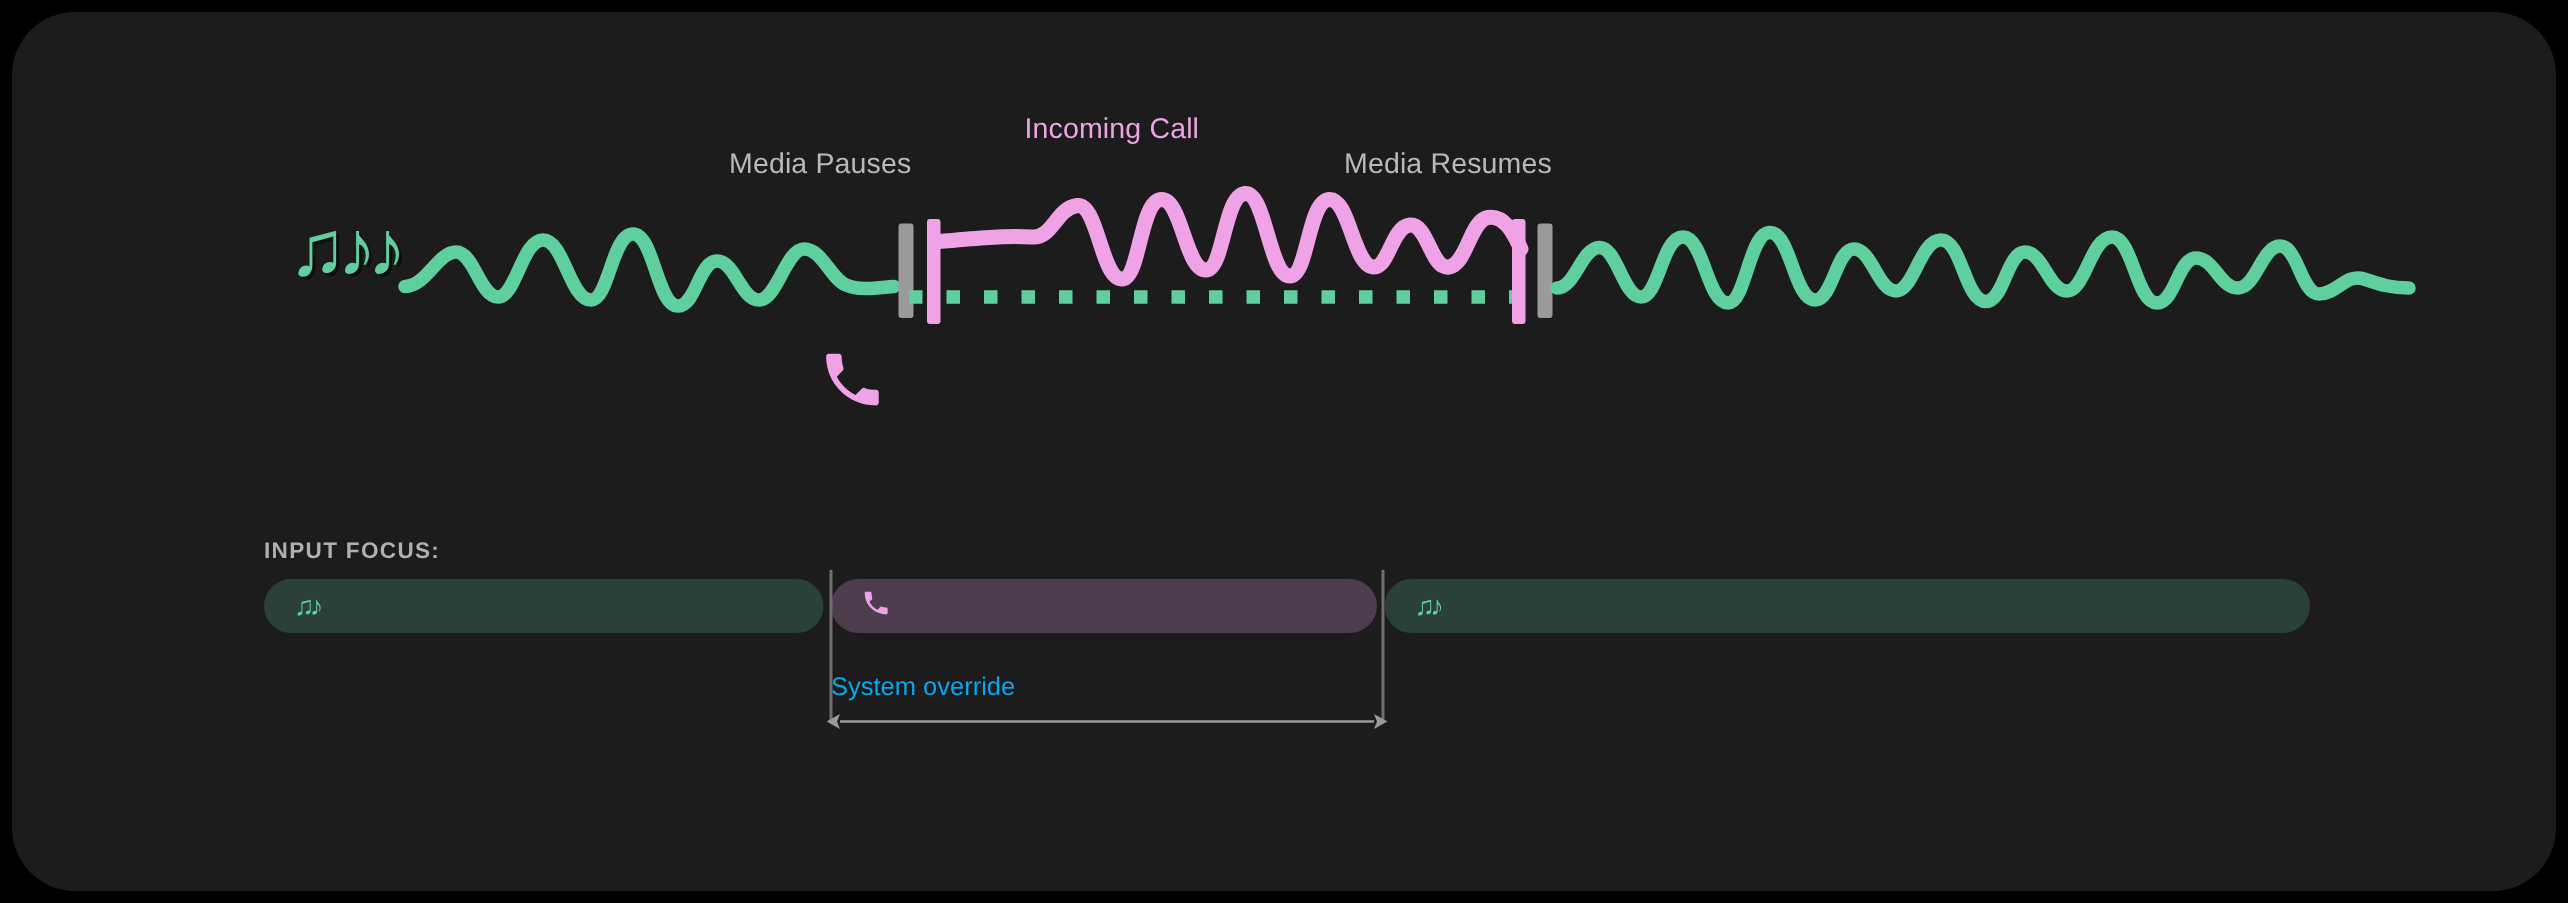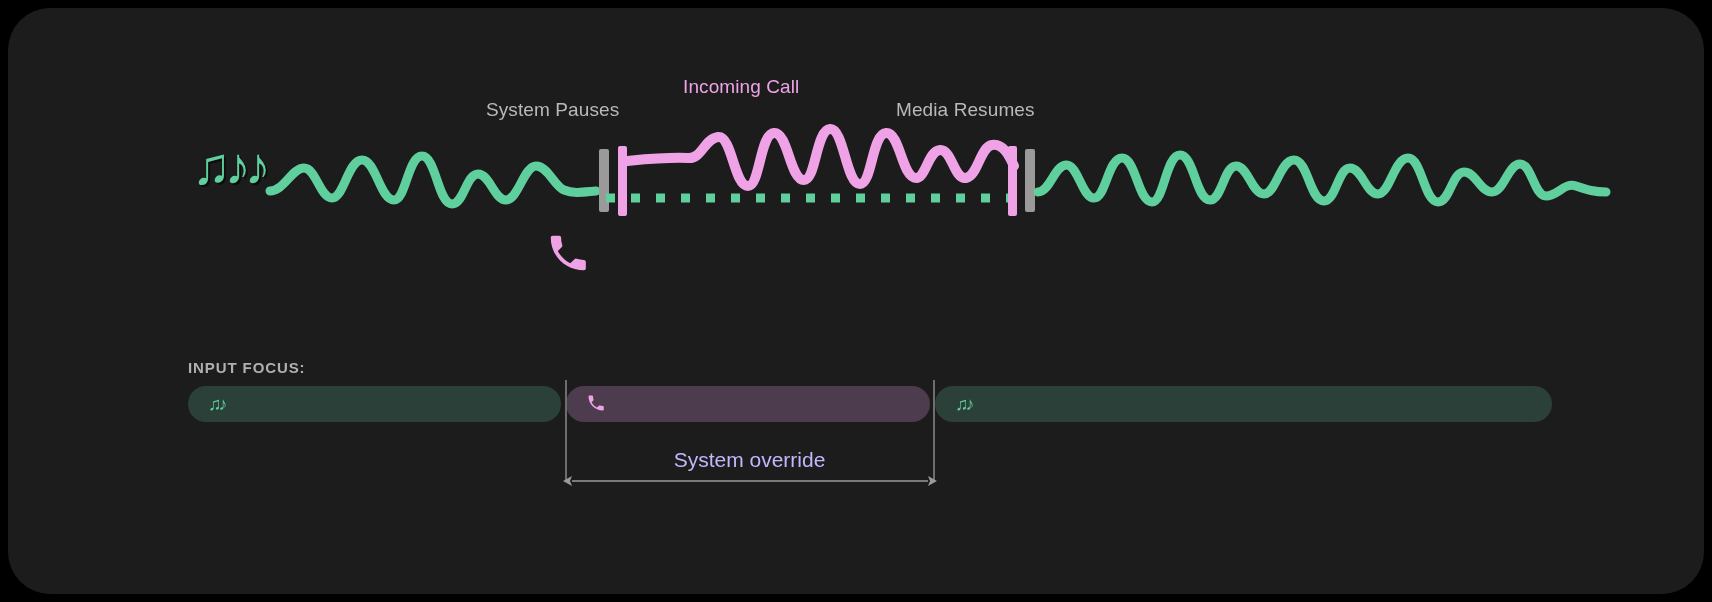--- a/index.html
+++ b/index.html
@@ -79,21 +79,21 @@
     position: absolute;
     left: 537px;
     top: 222px;
     width: 46px;
     height: 46px;
   }
 
   
   #focus-section {
     position: absolute;
-    left: 12px;
+    left: 0;
     top: 330px;
     width: 1420px;
     height: 256px;
   }
 
   #focus-caption {
     position: absolute;
     left: 168px;
     top: 21px;
     font-size: 15px;
@@ -142,42 +142,42 @@
     background: #6e6e6e;
   }
   #bracket-left  { left: 545px; }
   #bracket-right { left: 913px; }
 
   #override-label {
     position: absolute;
     left: 546px;
     top: 110px;
     width: 367px;
-    text-align: center;
-    font-size: 21px;
-    color: #c4b5fd;
+    text-align: left;
+    font-size: 17px;
+    color: #0ea5e9;
   }
 
   #override-arrow {
     position: absolute;
     left: 540px;
     top: 128px;
     width: 380px;
     height: 30px;
   }
 </style>
 </head>
 <body>
 
 <div id="stage">
   <div id="card">
 
     <div id="timeline">
 
-      <div class="tl-label" id="label-media-pauses">System Pauses</div>
+      <div class="tl-label" id="label-media-pauses">Media Pauses</div>
 
       <div class="tl-label accent" id="label-incoming-call">Incoming Call</div>
 
       <div class="tl-label" id="label-media-resumes">Media Resumes</div>
 
       <div class="music-note-cluster">♫♪♪</div>
 
       <svg id="wave-svg" viewBox="0 0 1696 330">
 
         <path fill="none" stroke="#5fcf9e" stroke-width="9" stroke-linecap="round" stroke-linejoin="round" d="M 262,183 C 276,183 284,160 296,160 C 308,160 312,190 324,190

